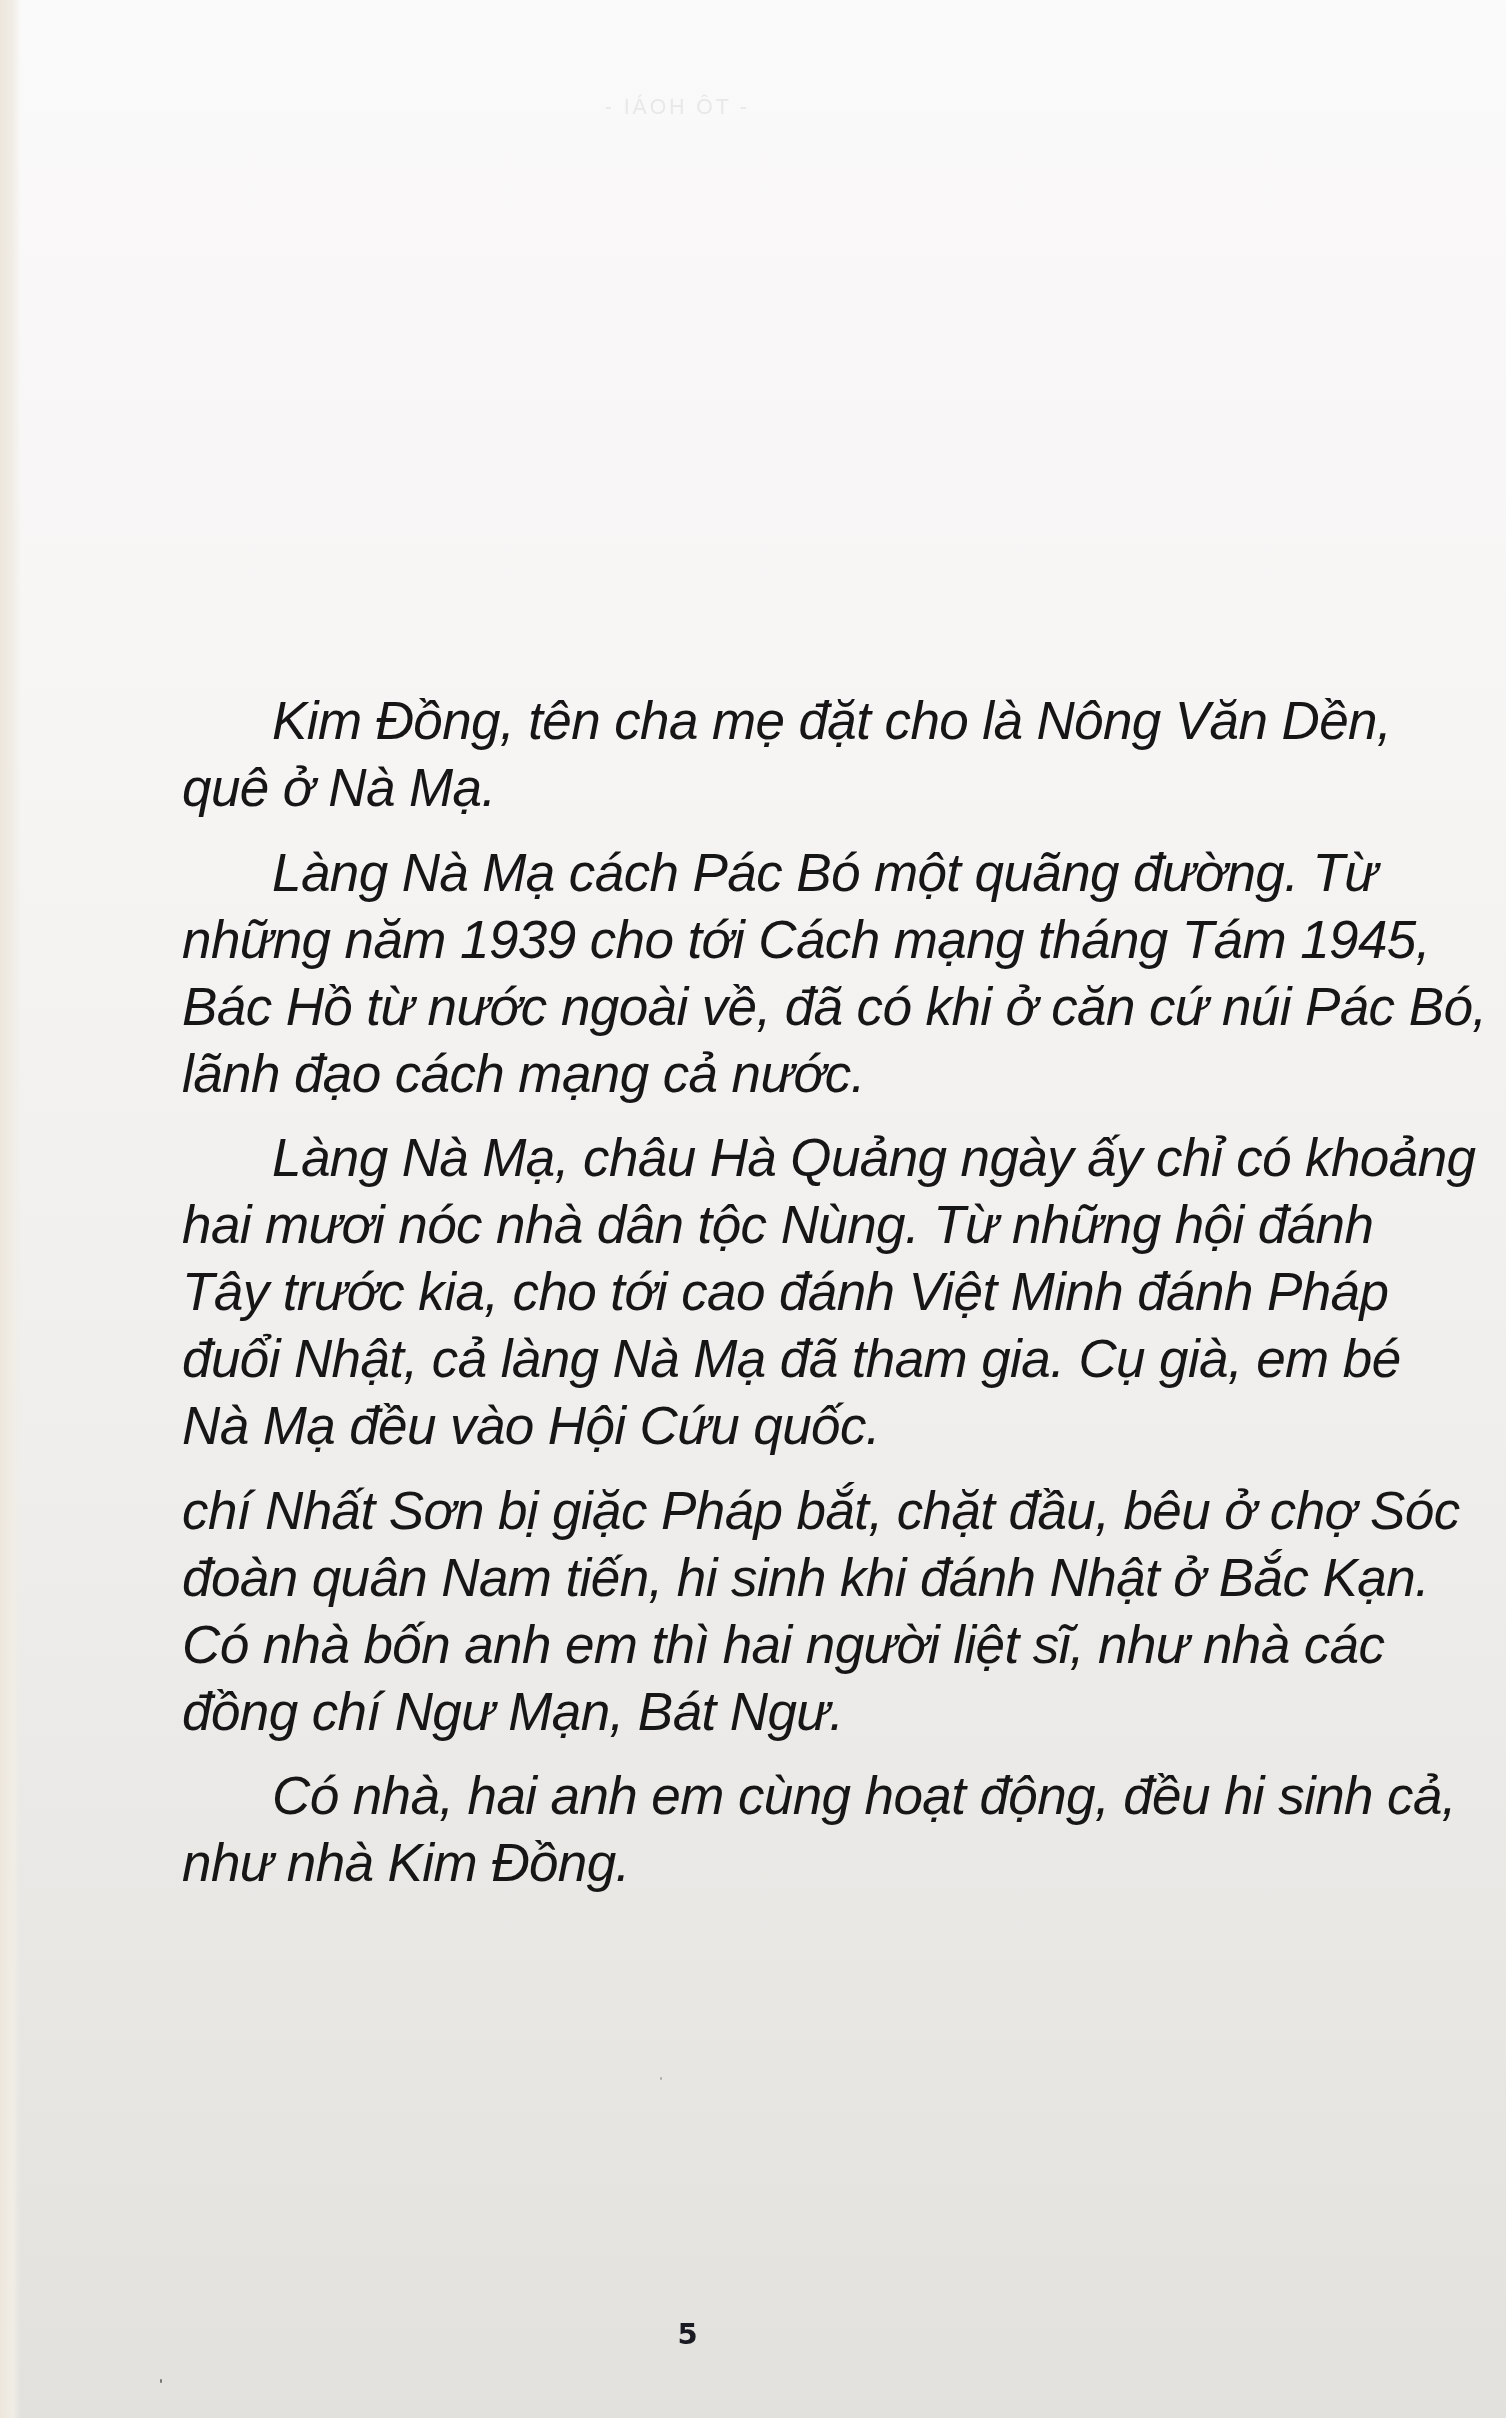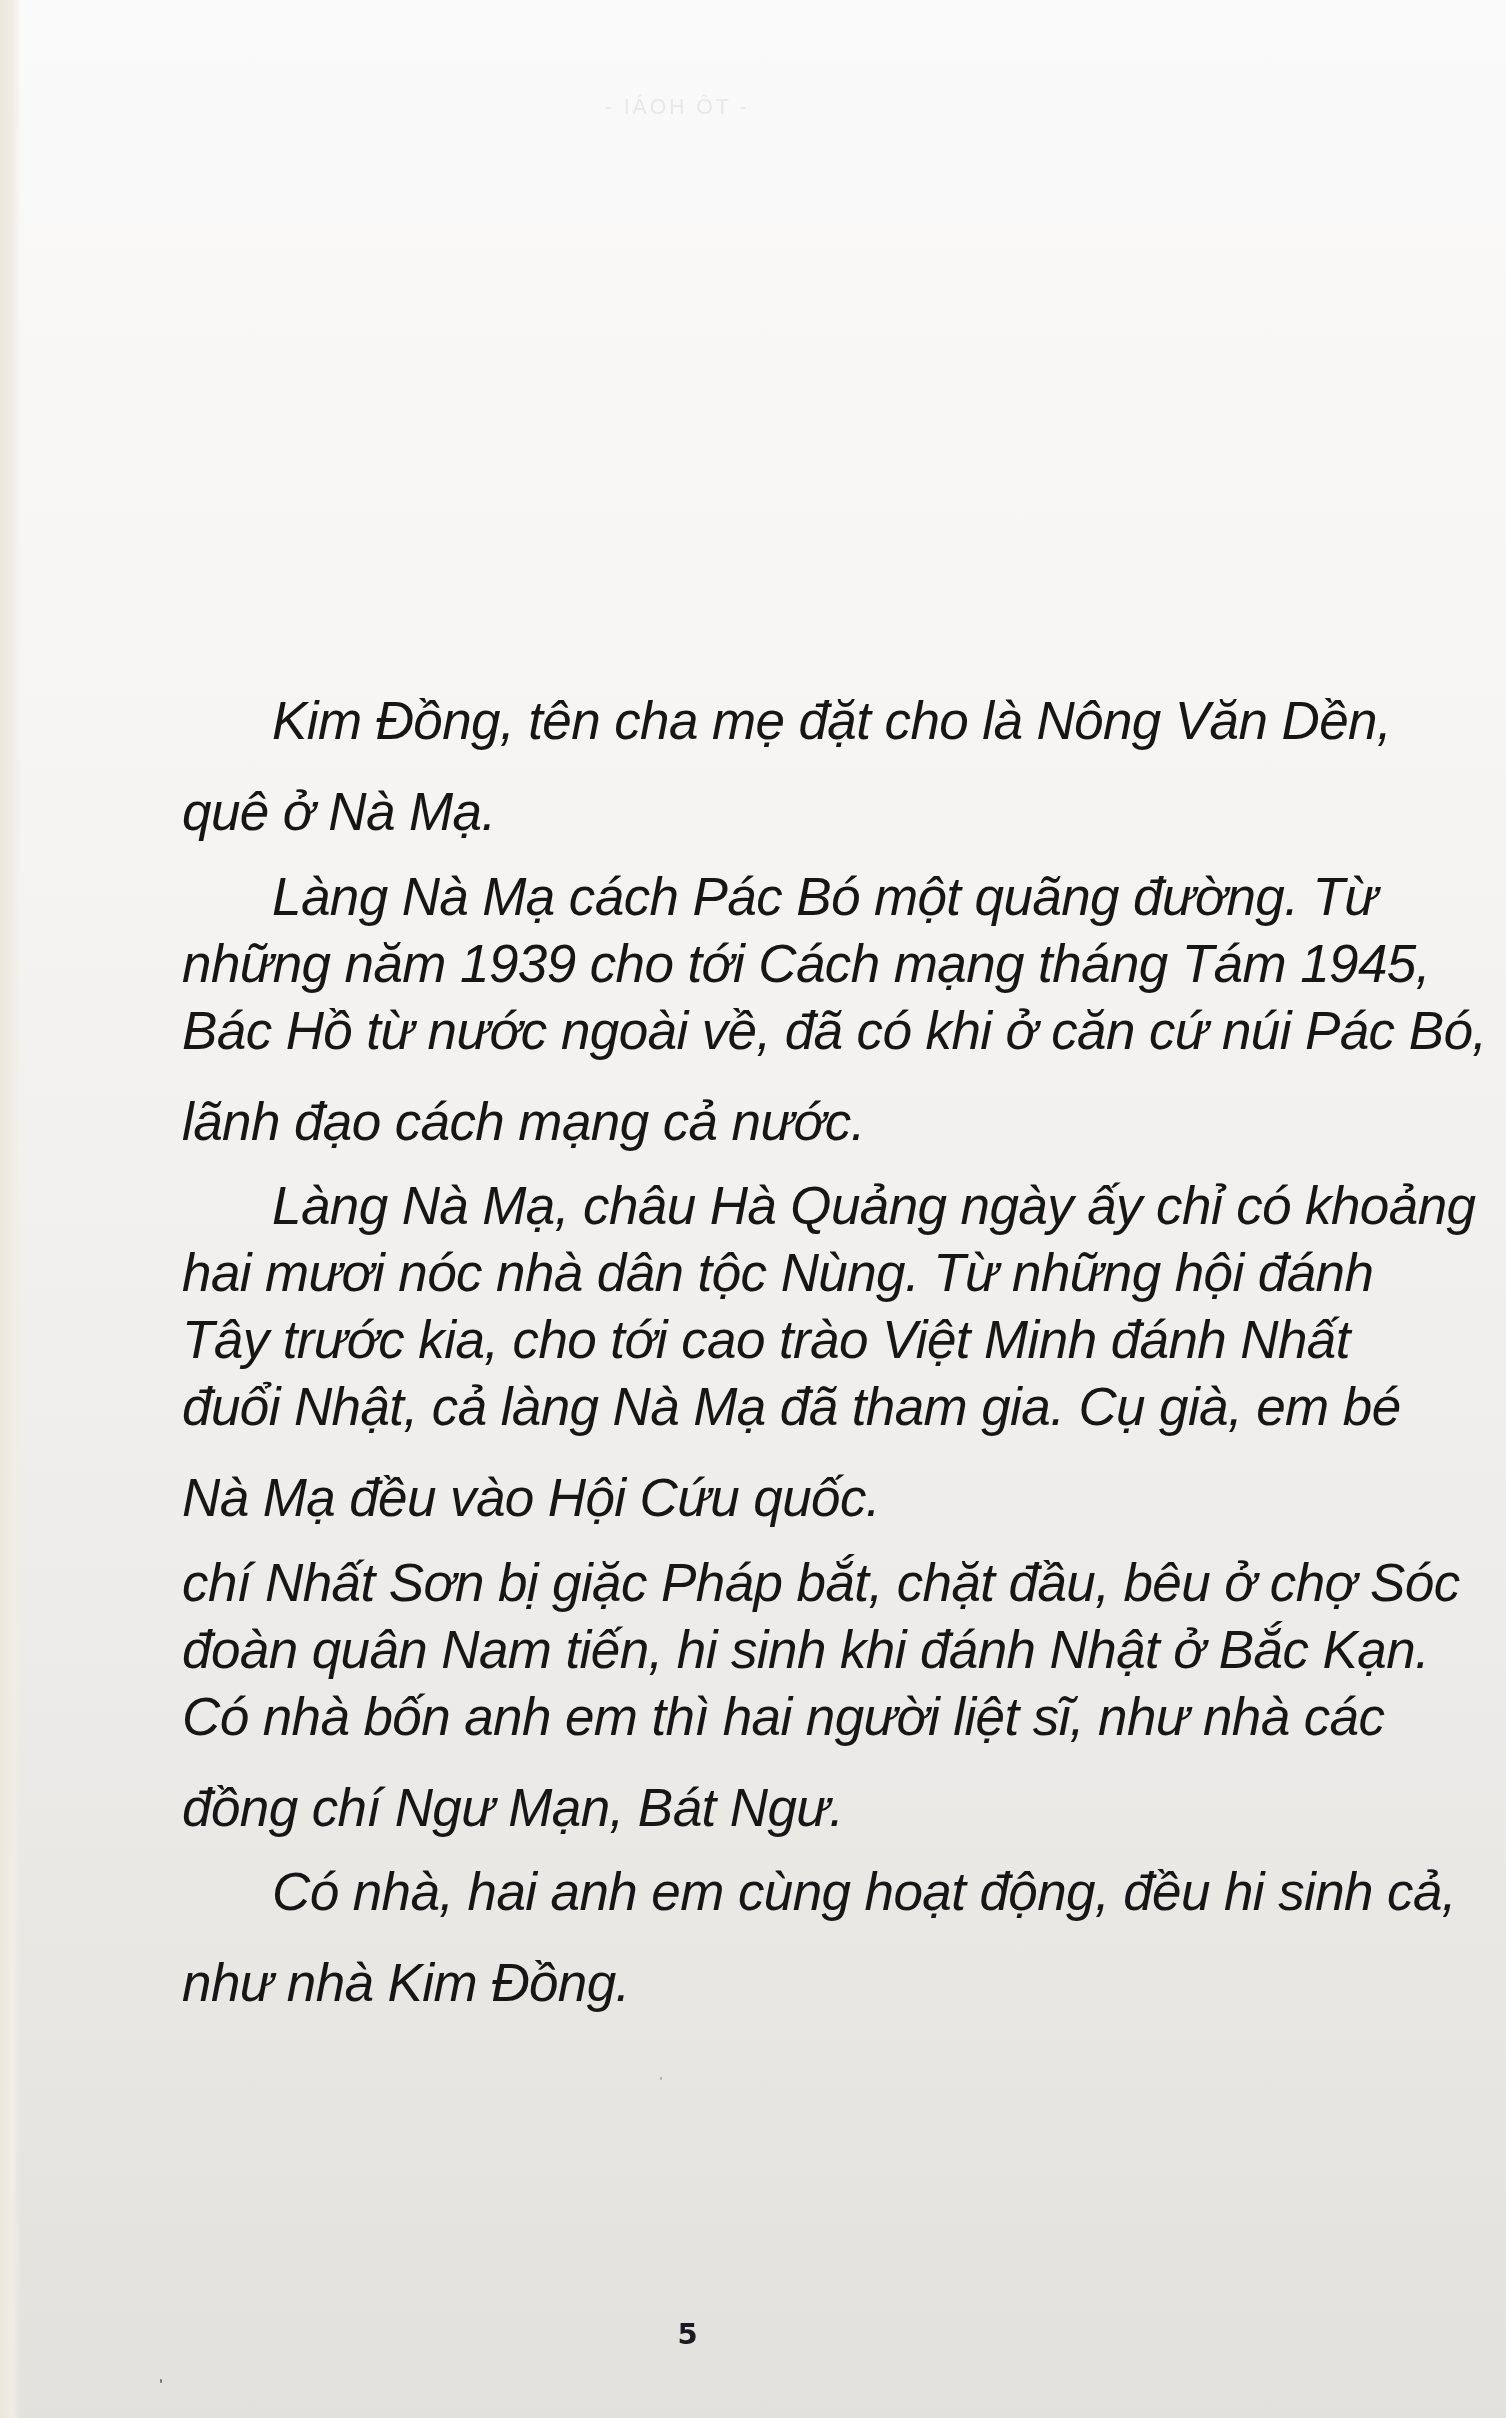--- a/index.html
+++ b/index.html
@@ -51,21 +51,20 @@
       text-align-last: left;
     }
     .line {
       display: block;
       white-space: nowrap;
       text-align: justify;
       text-align-last: justify;
     }
     .line.last {
       text-align-last: left;
-      margin-top: 24px;
     }
     .line.first {
       padding-left: 90px;
     }
     .page-number {
       position: absolute;
       left: 673px;
       top: 2317px;
       width: 29px;
       text-align: center;
@@ -96,21 +95,21 @@
   </p>
   <p class="para">
     <span class="line first">Làng Nà Mạ cách Pác Bó một quãng đường. Từ</span>
     <span class="line">những năm 1939 cho tới Cách mạng tháng Tám 1945,</span>
     <span class="line">Bác Hồ từ nước ngoài về, đã có khi ở căn cứ núi Pác Bó,</span>
     <span class="line last">lãnh đạo cách mạng cả nước.</span>
   </p>
   <p class="para">
     <span class="line first">Làng Nà Mạ, châu Hà Quảng ngày ấy chỉ có khoảng</span>
     <span class="line">hai mươi nóc nhà dân tộc Nùng. Từ những hội đánh</span>
-    <span class="line">Tây trước kia, cho tới cao trào Việt Minh đánh Nhất</span>
+    <span class="line">Tây trước kia, cho tới cao đánh Việt Minh đánh Pháp</span>
     <span class="line">đuổi Nhật, cả làng Nà Mạ đã tham gia. Cụ già, em bé</span>
     <span class="line last">Nà Mạ đều vào Hội Cứu quốc.</span>
   </p>
   <p class="para">
     <span class="line">chí Nhất Sơn bị giặc Pháp bắt, chặt đầu, bêu ở chợ Sóc</span>
     <span class="line">đoàn quân Nam tiến, hi sinh khi đánh Nhật ở Bắc Kạn.</span>
     <span class="line">Có nhà bốn anh em thì hai người liệt sĩ, như nhà các</span>
     <span class="line last">đồng chí Ngư Mạn, Bát Ngư.</span>
   </p>
   <p class="para">

